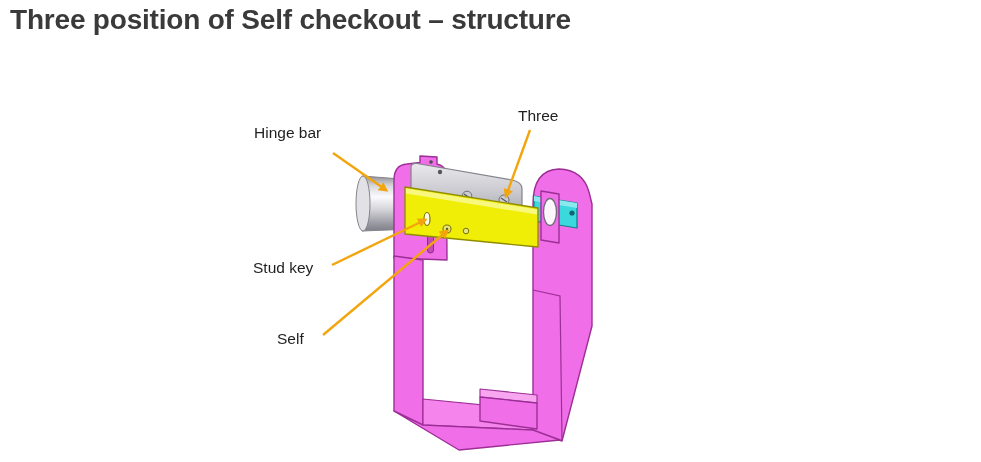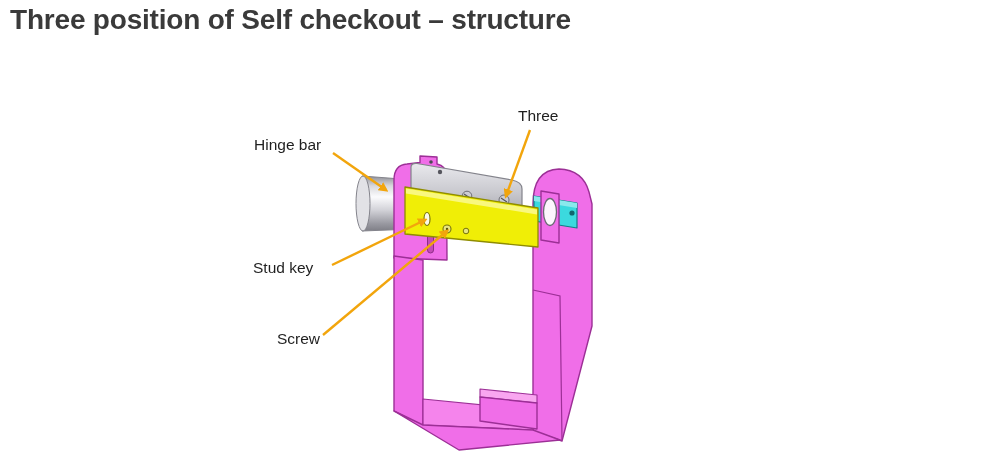--- a/index.html
+++ b/index.html
@@ -94,18 +94,18 @@
     <path class="frame" d="M394,411 L423,425 L533,430 L560,440 L459,450 Z"></path>
     <polygon class="frame-light" points="480,389 537,395 537,403 480,397"></polygon>
     <polygon class="frame" points="480,397 537,403 537,429 480,421"></polygon>
 
     <line class="leader" x1="333" y1="153" x2="386" y2="190" marker-end="url(#arrow)"></line>
     <line class="leader" x1="530" y1="130" x2="506" y2="196" marker-end="url(#arrow)"></line>
     <line class="leader" x1="332" y1="265" x2="425" y2="220" marker-end="url(#arrow)"></line>
     <line class="leader" x1="323" y1="335" x2="447" y2="231" marker-end="url(#arrow)"></line>
   </svg>
 
-  <div class="part-label" style="left:254px;top:136px">Hinge bar</div>
+  <div class="part-label" style="left:254px;top:124px">Hinge bar</div>
   <div class="part-label" style="left:518px;top:107px">Three</div>
   <div class="part-label" style="left:253px;top:259px">Stud key</div>
-  <div class="part-label" style="left:277px;top:330px">Screw</div>
+  <div class="part-label" style="left:277px;top:330px">Self</div>
 
 </div>
 
 </body></html>

